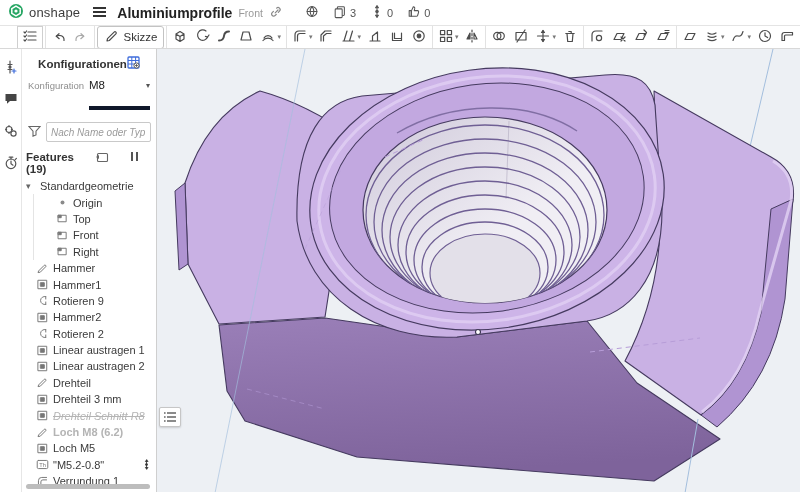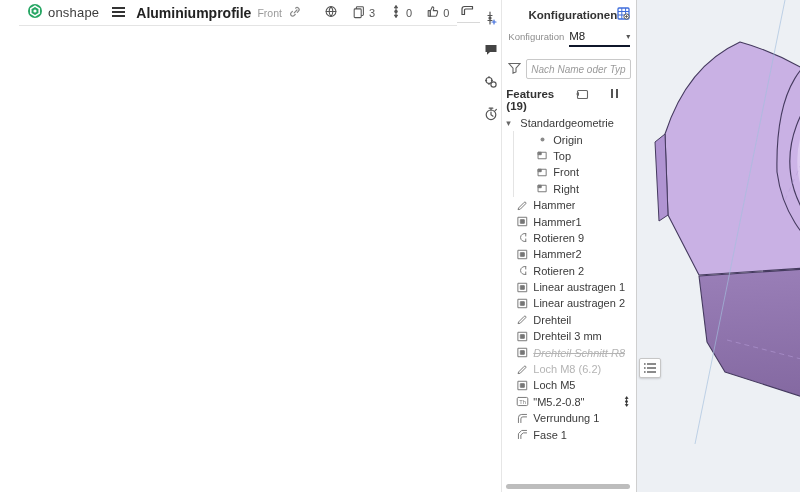--- a/index.html
+++ b/index.html
@@ -1,18 +1,18 @@
 <!DOCTYPE html>
 <html style="--accent_blue: #3f6ddb; --logo_green: #27a664; --vp_bg: #edf0f4; --part_light: #c9b1e4; --part_light2: #cdb4e8; --part_mid: #b094d2; --part_dark: #9a7fb8; --part_darker: #7e639b; --counterbore: #c2a8e0; --rim_hl: #e2d2f4; --edge: #453a5f; --hole_light: #f0eef4; --hole_dark: #cfc9da; --thread: #6f5f94; --sketch_line: #a3bedd; --dashed_line: #b79dd8;"><head>
 <meta charset="utf-8">
 <style>
   * { box-sizing: border-box; margin: 0; padding: 0; }
   html,body { width:800px; height:492px; overflow:hidden; }
   body { font-family:"Liberation Sans", sans-serif; background:#fff; color:#333; }
-  .app { width:640px; height:492px; display:flex; flex-direction:row; position:relative;margin-left:19px; }
+  .app { width:800px; height:492px; display:flex; flex-direction:column; position:relative; }
 
   
   .topbar { height:26px; display:flex; align-items:center; padding:0 8px; background:#fff;
             border-bottom:1px solid #e4e4e4; flex:0 0 26px; }
   .logo { display:flex; align-items:center; gap:5px; margin-right:10px; }
   .logo-text { font-size:13px; color:#3c3c3c; letter-spacing:.2px; }
   .hamburger { margin:0 10px 0 2px; cursor:pointer; }
   .doc-title { font-size:14px; font-weight:bold; color:#222; }
   .doc-ws { font-size:10.5px; color:#9a9a9a; margin-left:6px; }
   .link-ic { margin-left:7px; }
@@ -32,47 +32,47 @@
 
   
   .main { flex:1; display:flex; min-height:0; }
 
   .rail { width:22px; background:#fff; border-right:1px solid #e6e6e6; display:flex;
           flex-direction:column; align-items:center; padding-top:10px; gap:16px; flex:0 0 22px; }
   .rail-btn { cursor:pointer; line-height:0; }
 
   .panel { width:135px; flex:0 0 135px; background:#fff; border-right:1px solid #cfcfcf;
            position:relative; font-size:11px; overflow:hidden; }
-  .cfg-head { display:flex; align-items:center; justify-content:flex-end; padding:7px 6px 4px 6px; }
+  .cfg-head { display:flex; align-items:center; justify-content:center; padding:7px 6px 4px 6px; }
   .cfg-title { font-size:11.5px; font-weight:bold; color:#333; }
   .cfg-row { display:flex; align-items:baseline; padding:4px 6px 2px 6px; gap:5px; }
   .cfg-label { font-size:9.5px; color:#8e8e8e; white-space:nowrap; }
   .cfg-valwrap { flex:1; display:flex; align-items:center; justify-content:space-between;
-                 border-bottom:2px solid #0f172a; padding-bottom:3px; cursor:pointer; }
+                 border-bottom:4px solid #0f172a; padding-bottom:15px; cursor:pointer; }
   .cfg-value { font-size:11.5px; color:#222; }
   .cfg-caret { font-size:8px; color:#555; }
   .search-row { display:flex; align-items:center; gap:5px; padding:10px 5px 4px 6px; }
   .search-box { flex:1; border:1px solid #c9c9c9; border-radius:2px; height:20px; padding:0 4px;
                 font-size:10px; font-style:italic; color:#999; width:100px;
                 font-family:"Liberation Sans", sans-serif; }
   .search-box::placeholder { color:#9a9a9a; font-style:italic; }
   .feat-head { display:flex; align-items:flex-start; padding:5px 6px 3px 4px; gap:21px; }
   .feat-title { font-size:11.5px; font-weight:bold; color:#333; flex:1; }
   .fh-ic { cursor:pointer; line-height:0; }
 
   .ftree { position:relative; }
   .fr { display:flex; align-items:center; height:16.4px; padding-left:14px; gap:4px;
         cursor:pointer; position:relative; white-space:nowrap; }
   .fr.l1 { padding-left:34px; }
   .fr.l1::before { content:''; position:absolute; left:11px; top:0; bottom:0; border-left:1px solid #e4e4e4; }
   .fr.grp { padding-left:4px; }
   .fr .fi { width:13px; height:13px; flex:0 0 13px; line-height:0; }
   .fr .fl { font-size:11px; color:#3a3a3a; overflow:hidden; text-overflow:clip; }
   .fr.suppressed .fl { color:#b4b4b4; font-style:italic; text-decoration:line-through; }
-  .fr.dimmed .fl { color:#b4b4b4; }
+  .fr.dimmed .fl { color:#b4b4b4;font-weight:bold; }
   .fr .cfgmark { margin-left:auto; margin-right:4px; line-height:0; }
   .grp-caret { font-size:9px; color:#666; width:10px; }
   .hscroll { position:absolute; bottom:3px; left:4px; width:124px; height:5px;
              background:#bdbdbd; border-radius:3px; cursor:pointer; }
 
   
   .viewport { flex:1; position:relative; background:var(--vp_bg); overflow:hidden; }
   .vp-toggle { position:absolute; left:2px; top:358px; width:22px; height:20px; background:#fff;
                border:1px solid #c6c6c6; border-radius:2px; box-shadow:0 1px 2px rgba(0,0,0,.15);
                display:flex; align-items:center; justify-content:center; cursor:pointer; }

